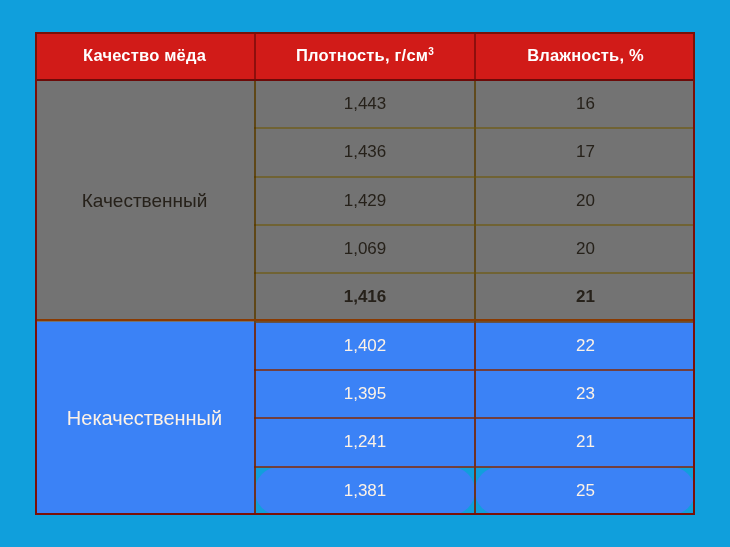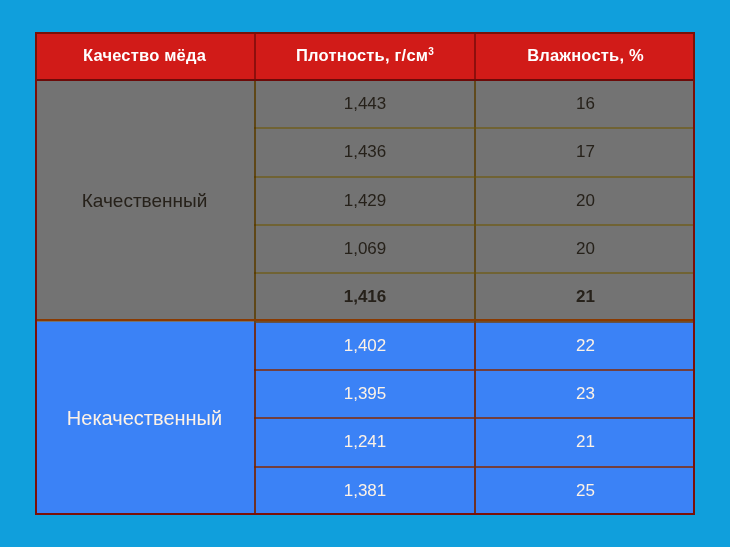--- a/index.html
+++ b/index.html
@@ -95,21 +95,21 @@
     color: #fdf2e6;
     font-size: 20px;
     border-bottom: none;
     border-right: 2px solid rgba(120, 35, 0, 0.85);
   }
   tr.bad td {
     border-right: 2px solid rgba(120, 35, 0, 0.85);
     border-bottom: 2px solid rgba(135, 40, 0, 0.75);
   }
   tr.bad td:last-child { border-right: none; }
-  tr.bad.last-row td { border-bottom: none; }
+  tr.bad.last-row td { border-bottom: none; border-radius: 24px; }
 
   
   #table-frame {
     position: absolute;
     left: 35px;
     top: 32px;
     width: 660px;
     height: 483px;
     border: 2px solid #7a1008;
     box-sizing: border-box;

